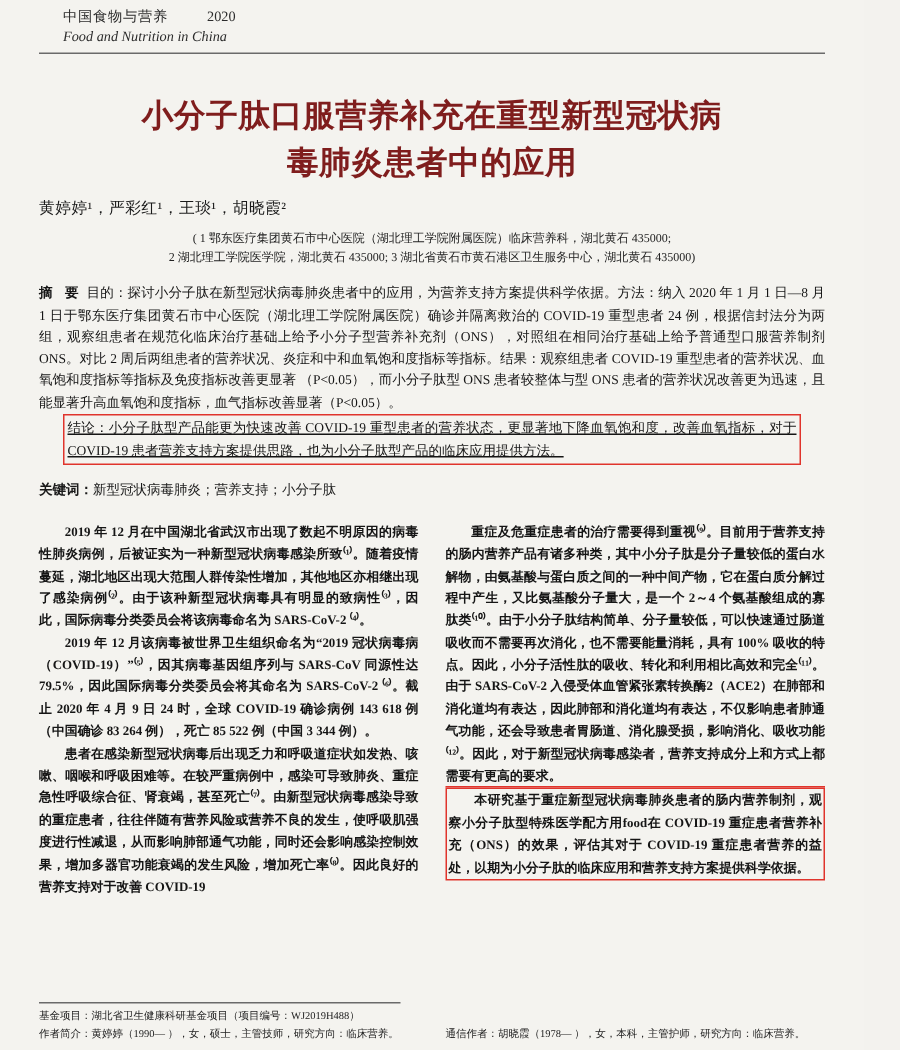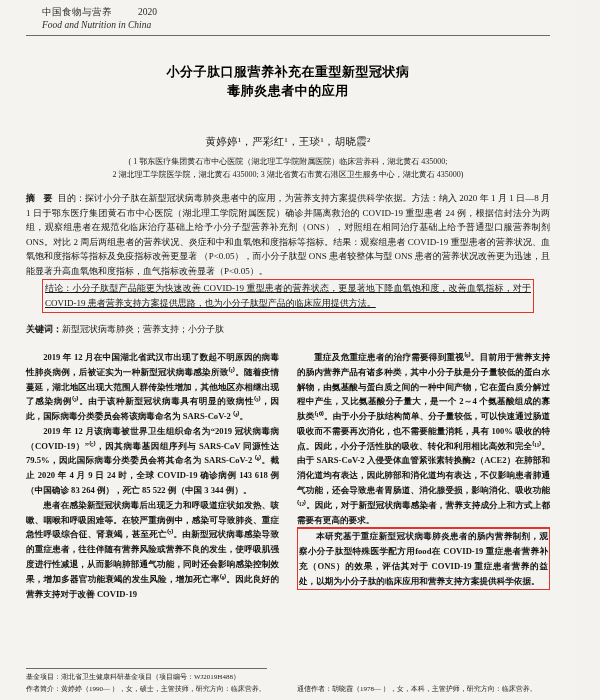--- a/index.html
+++ b/index.html
@@ -41,30 +41,30 @@
   }
   .rule {
     border-top: 1px solid #6a6a6a;
     margin: 3px 0 0 0;
   }
   
   .title {
     text-align: center;
     font-family: "Liberation Sans", sans-serif;
     font-weight: bold;
-    font-size: 13px;
+    font-size: 21px;
     line-height: 1.5;
     letter-spacing: 0.5px;
     margin: 26px 0 0 0;
-    color: #000000;
+    color: #7f1d1d;
   }
   .authors {
-    text-align: center;
+    text-align: left;
     font-size: 10.5px;
-    margin-top: 34px;
+    margin-top: 7px;
     letter-spacing: 0.3px;
   }
   .affil {
     text-align: center;
     font-size: 8px;
     line-height: 1.65;
     margin-top: 6px;
     color: #222;
   }
   

